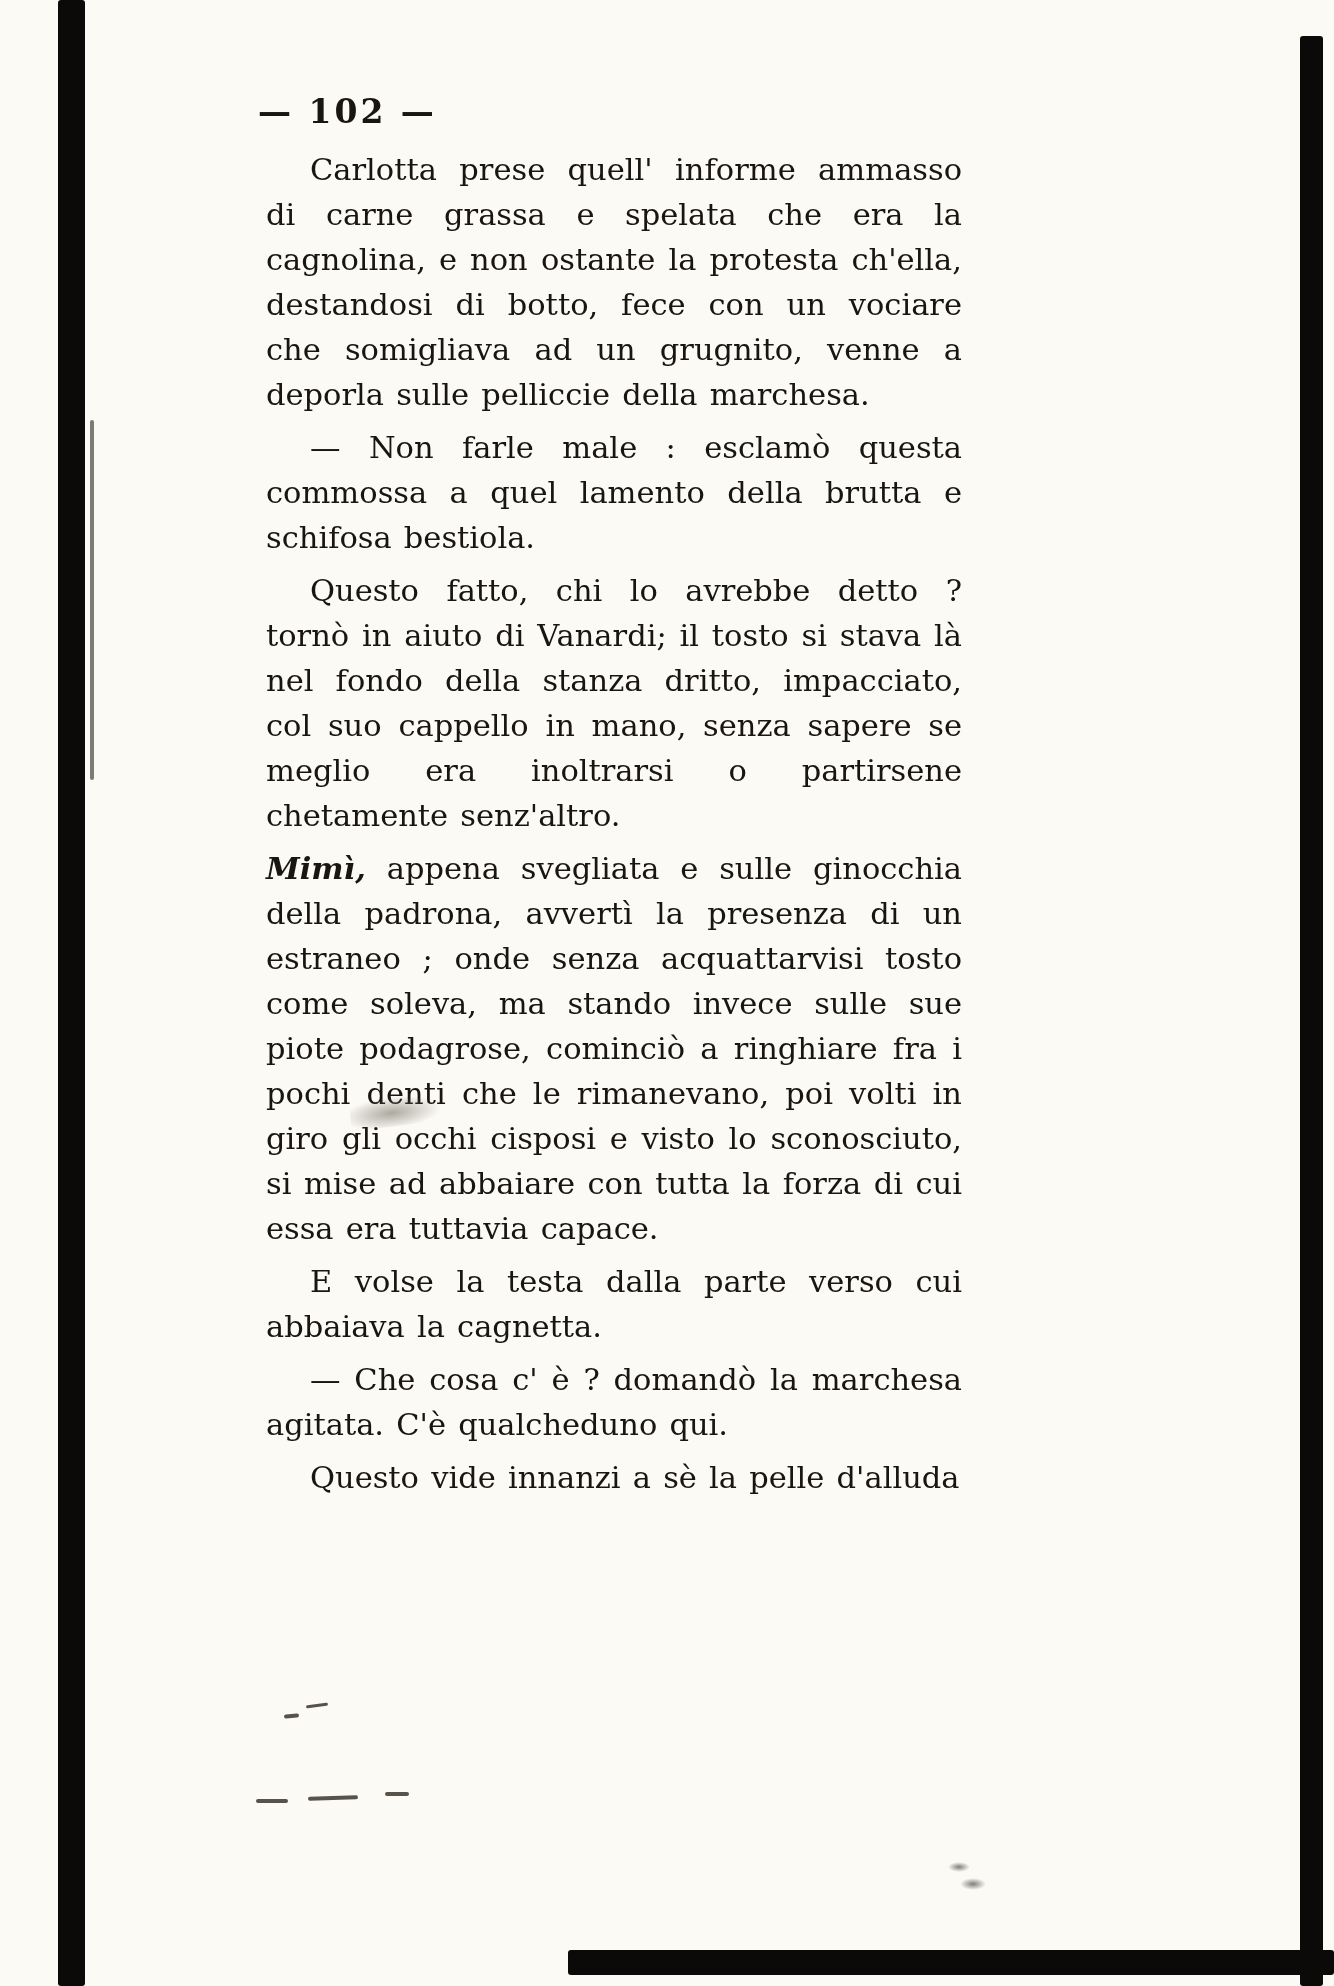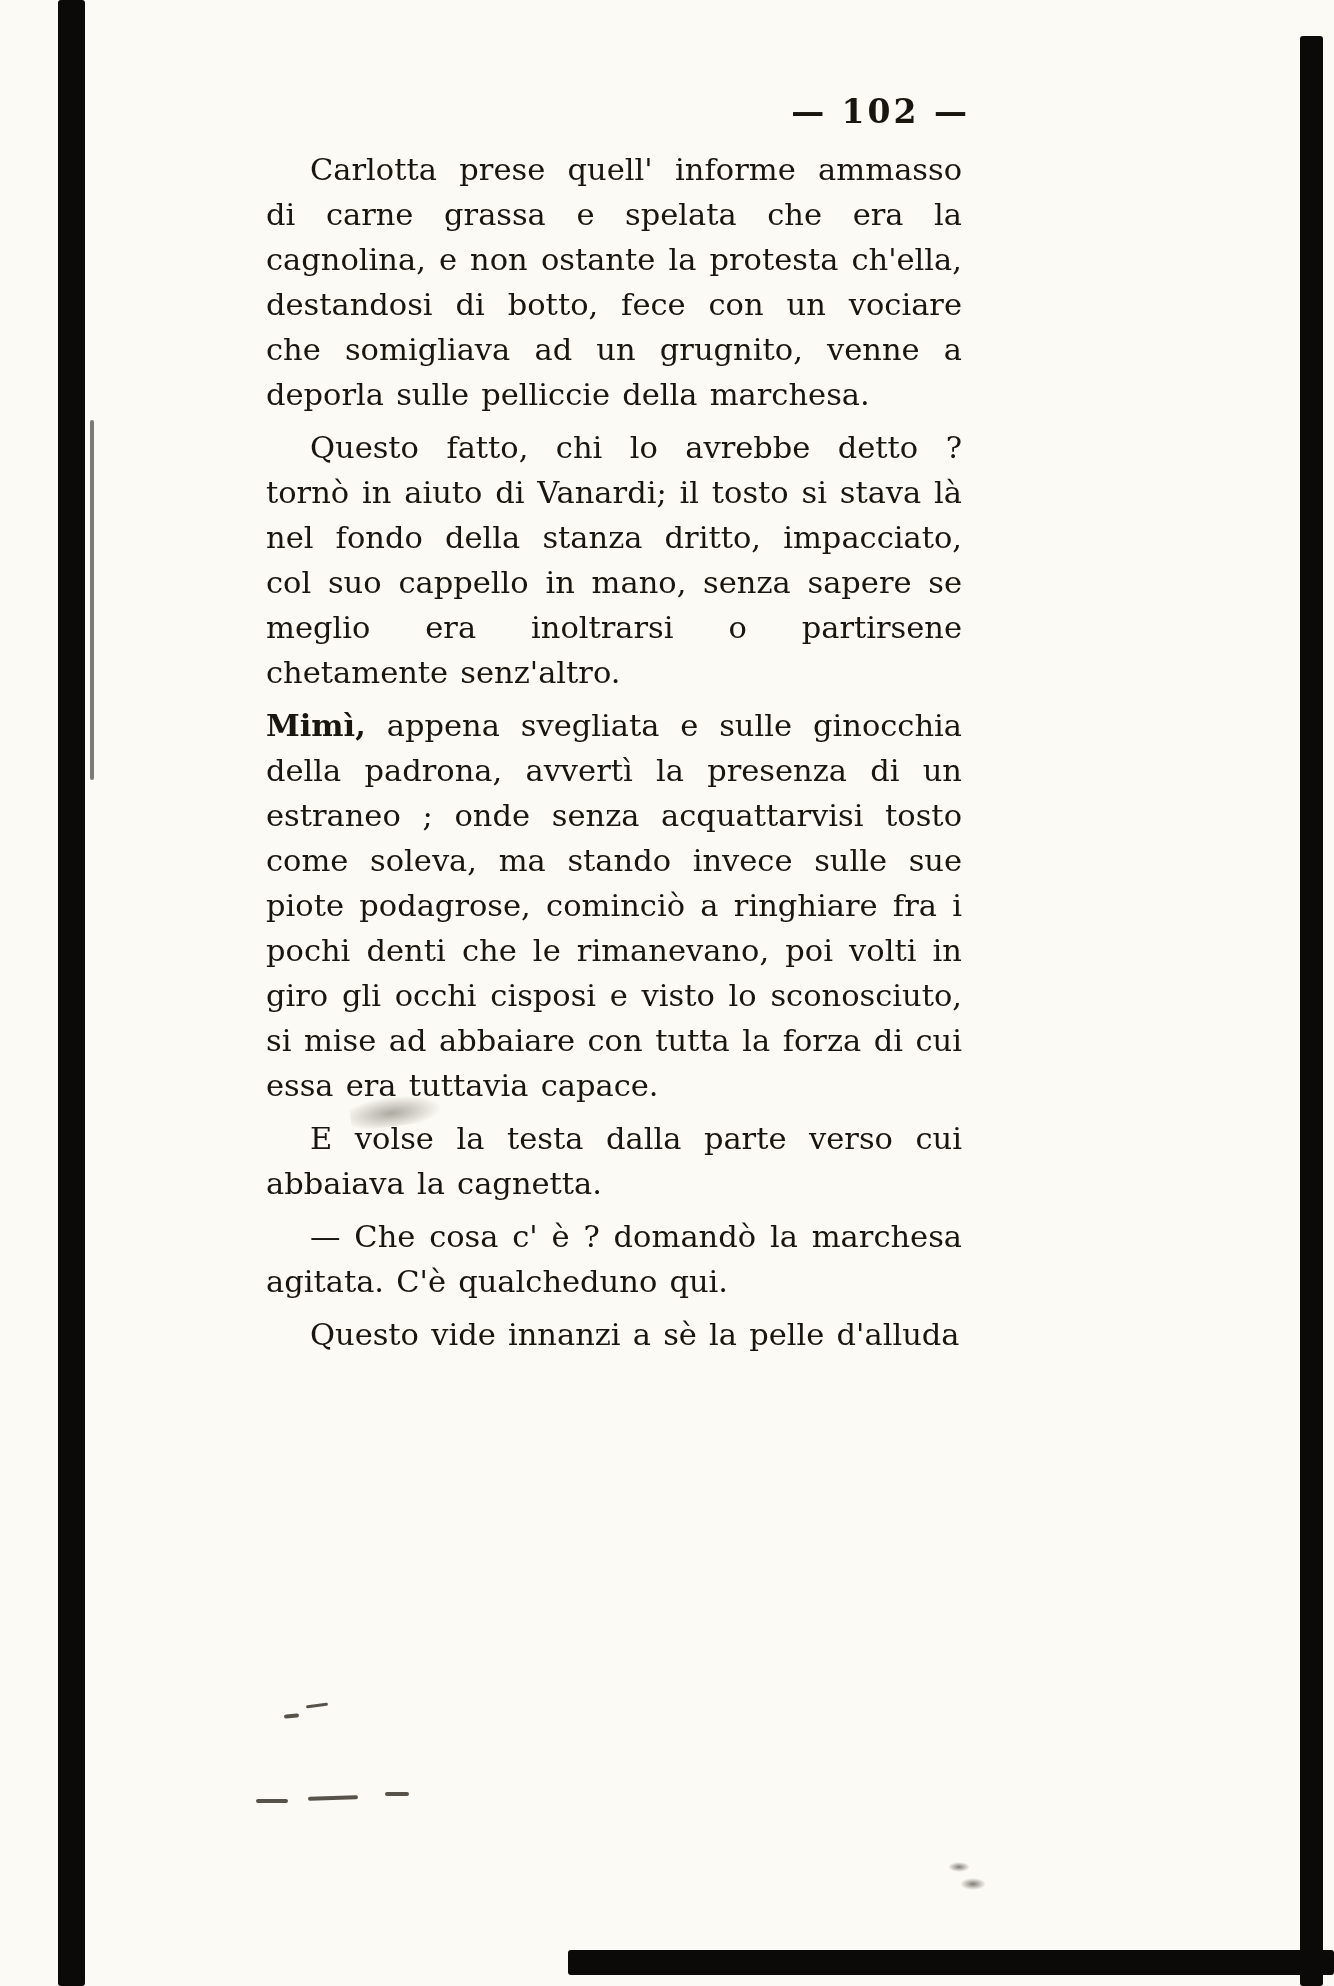--- a/index.html
+++ b/index.html
@@ -20,36 +20,36 @@
   .bar-bottom { position: absolute; left: 568px;  top: 1950px; width: 766px; height: 25px;  background: #0b0a09; border-radius: 3px; }
 
   
   .text-block {
     position: absolute;
     left: 258px;
     top: 92px;
     width: 712px;
   }
   .page-number {
-    text-align: right;
+    text-align: left;
     font-size: 33px;
     font-weight: 700;
     letter-spacing: 3px;
     margin-bottom: 16px;
   }
   .text-block p {
     margin: 8px;
     font-size: 30.5px;
     line-height: 45px;
     text-align: justify;
     text-indent: 44px;
     word-spacing: 2.5px;
   }
   .no-indent { text-indent: 0 !important; }
-  .lead-italic { font-weight: 600; }
+  .lead-italic { font-style: italic; font-weight: 600; }
 
   
   .smudge {
     position: absolute; left: 350px; top: 1096px; width: 92px; height: 30px;
     background: radial-gradient(ellipse at 45% 55%, rgba(110,104,92,0.55), rgba(110,104,92,0) 70%);
     transform: rotate(-7deg);
   }
   .pencil-mark { position: absolute; background: #57534a; border-radius: 2px; }
   .mark-a1 { left: 284px; top: 1714px; width: 15px; height: 4px; transform: rotate(-5deg); }
   .mark-a2 { left: 306px; top: 1704px; width: 22px; height: 3px; transform: rotate(-8deg); }
@@ -68,20 +68,21 @@
 
   <div class="bar-left"></div>
   <div class="bar-left-thin"></div>
   <div class="bar-right"></div>
   <div class="bar-bottom"></div>
 
   <div class="text-block">
     <div class="page-number">— 102 —</div>
 
     <p>Carlotta prese quell' informe ammasso di carne grassa e spelata che era la cagnolina, e non ostante la protesta ch'ella, destandosi di botto, fece con un vociare che somigliava ad un grugnito, venne a deporla sulle pelliccie della marchesa.</p>
+    <p>— Non farle male : esclamò questa commossa a quel lamento della brutta e schifosa bestiola.</p>
     <p>Questo fatto, chi lo avrebbe detto ? tornò in aiuto di Vanardi; il tosto si stava là nel fondo della stanza dritto, impacciato, col suo cappello in mano, senza sapere se meglio era inoltrarsi o partirsene chetamente senz'altro.</p>
     <p class="no-indent"><span class="lead-italic">Mimì,</span><span> appena svegliata e sulle ginocchia della padrona, avvertì la presenza di un estraneo ; onde senza acquattarvisi tosto come soleva, ma stando invece sulle sue piote podagrose, cominciò a ringhiare fra i pochi denti che le rimanevano, poi volti in giro gli occhi cisposi e visto lo sconosciuto, si mise ad abbaiare con tutta la forza di cui essa era tuttavia capace.</span></p>
     <p>E volse la testa dalla parte verso cui abbaiava la cagnetta.</p>
     <p>— Che cosa c' è ? domandò la marchesa agitata. C'è qualcheduno qui.</p>
     <p>Questo vide innanzi a sè la pelle d'alluda</p>
   </div>
 
   <div class="smudge"></div>
   <div class="pencil-mark mark-a1"></div>
   <div class="pencil-mark mark-a2"></div>

